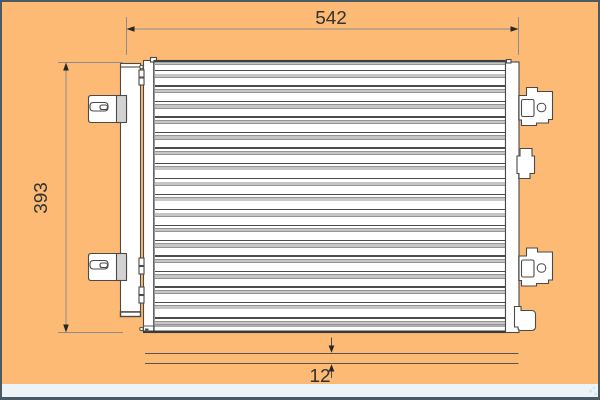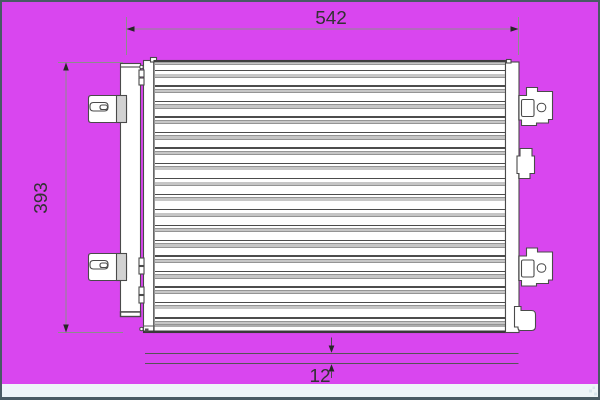--- a/index.html
+++ b/index.html
@@ -1,16 +1,16 @@
 <!DOCTYPE html>
 <html><head>
 <meta charset="utf-8">
 <style>
   html,body{margin:0;padding:0;background:#fff;}
-  .stage{position:relative;width:600px;height:400px;background:#d946ef;overflow:hidden;
+  .stage{position:relative;width:600px;height:400px;background:#fdba74;overflow:hidden;
          font-family:"Liberation Sans", sans-serif;}
   svg{display:block}
   .dim-text{font-family:"Liberation Sans", sans-serif;font-size:19px;fill:#333333;}
   .dimline{stroke:#8c8c8c;stroke-width:1;}
   .dimline-dark{stroke:#4a4a4a;stroke-width:1;}
   .arrow{fill:#262626;stroke:none;}
   .edge-thin{stroke:#555555;stroke-width:1;}
 </style>
 </head>
 <body>

